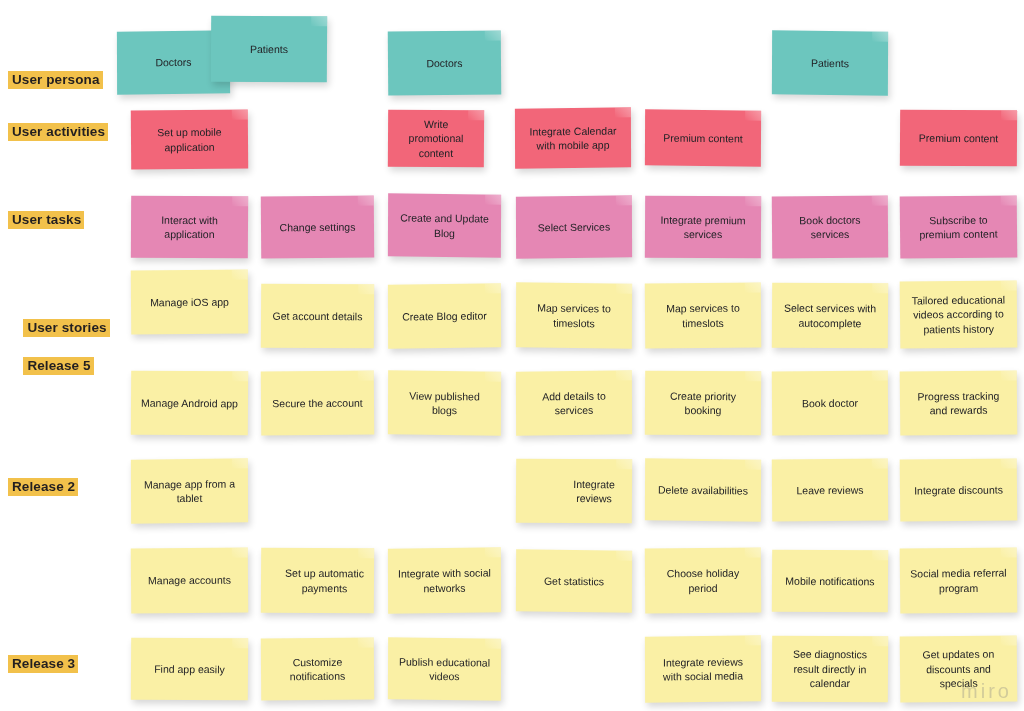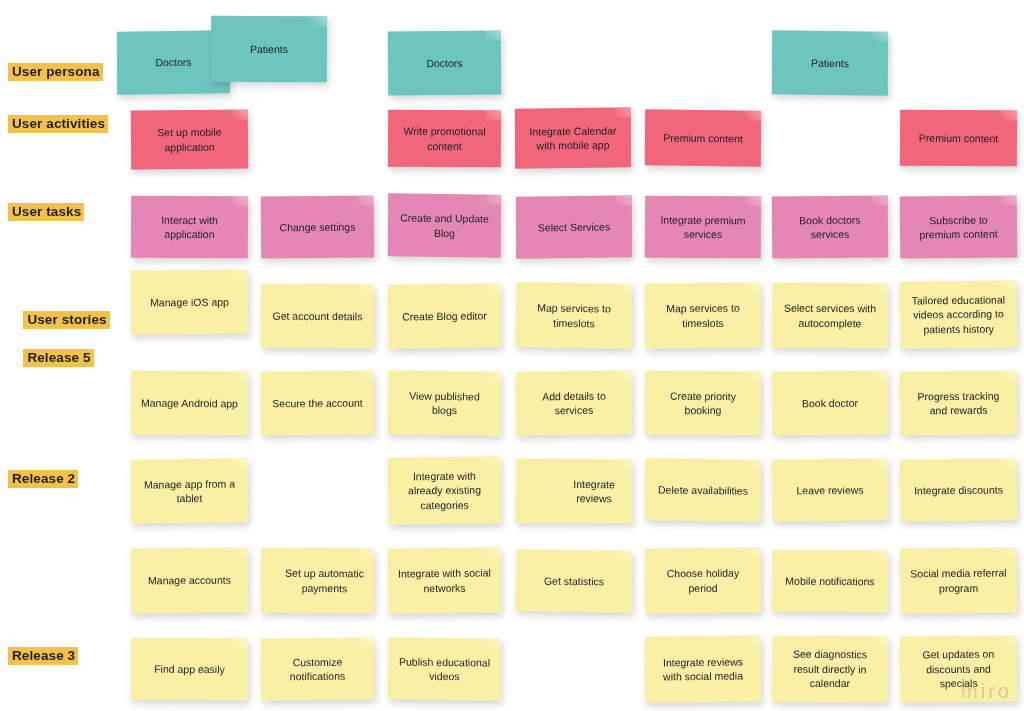--- a/index.html
+++ b/index.html
@@ -24,20 +24,21 @@
 
   
   .row-label {
     position: absolute;
     font-size: 13.5px;
     font-weight: 700;
     line-height: 1.42;
     color: #231f20;
     letter-spacing: 0.1px;
     white-space: pre;
+    margin-top: 8px;
   }
   .row-label .hl {
     background: #F2C14B;
     box-decoration-break: clone;
     -webkit-box-decoration-break: clone;
     padding: 1px 3px 2px 4px;
   }
 
   
   .card {
@@ -121,21 +122,21 @@
   <div class="card teal sk-a" style="left:388px; top:31px; width:113px; height:64px;">
       <span>Doctors</span>
     </div>
   <div class="card teal sk-d" style="left:772px; top:31px; width:116px; height:64px;">
       <span>Patients</span>
     </div>
 
   <div class="card red sk-a" style="left:131px; top:110px; width:117px; height:59px;">
       <span>Set up mobile application</span>
     </div>
-  <div class="card red sk-b" style="left:388px; top:110px; width:113px; height:57px;">
+  <div class="card red sk-b" style="left:388px; top:110px; width:96px; height:57px;">
       <span>Write promotional content</span>
     </div>
   <div class="card red sk-c" style="left:515px; top:108px; width:116px; height:60px;">
       <span>Integrate Calendar with mobile app</span>
     </div>
   <div class="card red sk-d" style="left:645px; top:110px; width:116px; height:56px;">
       <span>Premium content</span>
     </div>
   <div class="card red sk-b" style="left:900px; top:110px; width:117px; height:56px;">
       <span>Premium content</span>
@@ -203,23 +204,20 @@
   <div class="card yellow sk-a" style="left:772px; top:371px; width:116px; height:64px;">
       <span>Book doctor</span>
     </div>
   <div class="card yellow sk-e" style="left:900px; top:371px; width:117px; height:64px;">
       <span>Progress tracking and rewards</span>
     </div>
 
   <div class="card yellow sk-c" style="left:131px; top:459px; width:117px; height:64px;">
       <span>Manage app from a tablet</span>
     </div>
-  <div class="card yellow sk-a" style="left:388px; top:457px; width:113px; height:67px;">
-      <span>Integrate with already existing categories</span>
-    </div>
   <div class="card yellow sk-b" style="left:516px; top:459px; width:116px; height:64px;padding-left:48px;">
       <span>Integrate reviews</span>
     </div>
   <div class="card yellow sk-d" style="left:645px; top:459px; width:116px; height:62px;">
       <span>Delete availabilities</span>
     </div>
   <div class="card yellow sk-a" style="left:772px; top:459px; width:116px; height:62px;">
       <span>Leave reviews</span>
     </div>
   <div class="card yellow sk-e" style="left:900px; top:459px; width:117px; height:62px;">

